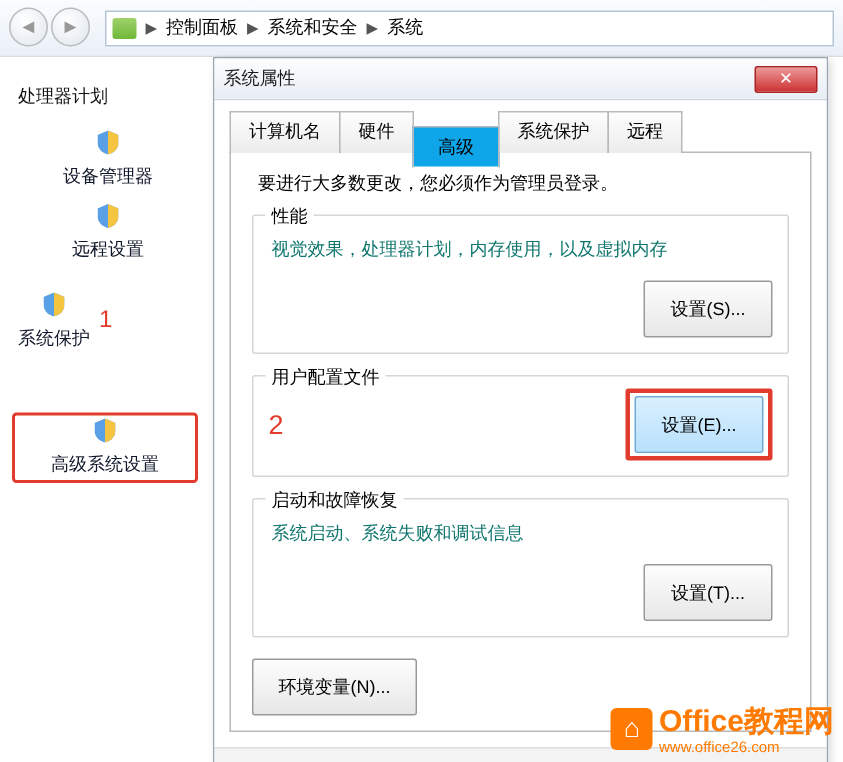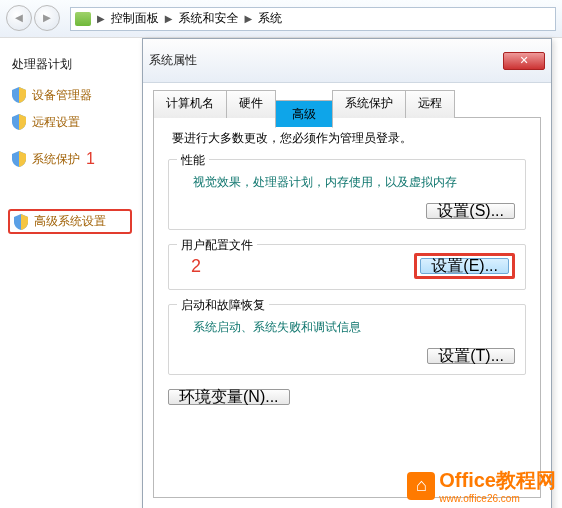--- a/index.html
+++ b/index.html
@@ -8,40 +8,40 @@
   .nav-btns { width: 56px; height: 28px; display:flex; }
   .nav-circle { width:26px; height:26px; border:1px solid #bbb; border-radius:50%; background: radial-gradient(circle at 40% 35%, #fff, #dfe6ef); display:flex; align-items:center; justify-content:center; color:#999; font-size:13px; }
   .nav-circle + .nav-circle { margin-left:2px; }
   .addr { flex:1; height:24px; border:1px solid #b5c5d6; background:#fff; margin-left:8px; display:flex; align-items:center; padding:0 4px; gap:6px; }
   .chev { color:#555; font-size:10px; }
   .folder-ico { width:16px; height:14px; display:inline-block; position:relative; }
   .folder-ico::before { content:""; position:absolute; inset:0; background:linear-gradient(#9fd26a,#6fb839); border-radius:2px; }
   .main { display:flex; height:calc(100% - 38px); }
   .sidebar { width:140px; padding:18px 8px 8px 12px; background:#fff; }
   .sidebar-title { color:#111; margin-bottom:14px; }
-  .side-item { display:flex; align-items:center; gap:6px; color:#a16207; margin:10px 0; cursor:pointer; line-height:1.4; }
+  .side-item { display:flex; align-items:center; gap:6px; color:#0f172a; margin:10px 0; cursor:pointer; line-height:1.4;flex-direction:column; }
   .shield { width:14px; height:16px; display:inline-block; }
   .shield svg { display:block; }
   .side-item.boxed { border:2px solid #e23c2e; border-radius:3px; padding:2px 4px; margin-left:-4px;margin-top:32px; }
   .red-num { color:#e23c2e; font-size:16px; margin-left:6px; }
   .content { flex:1; position:relative; padding:6px 0 0 6px; }
   .dialog { position:absolute; left:2px; top:0; width:410px; border:1px solid #9aa7b5; background:#fff; box-shadow:2px 2px 6px rgba(0,0,0,.15); }
-  .titlebar { height:44px; background:linear-gradient(#fdfdfd,#e8eef6); border-bottom:1px solid #cfd8e2; display:flex; align-items:center; padding:0 6px; }
+  .titlebar { height:28px; background:linear-gradient(#fdfdfd,#e8eef6); border-bottom:1px solid #cfd8e2; display:flex; align-items:center; padding:0 6px; }
   .titlebar-text { font-size:12px; color:#1b1b1b; }
   .close-btn { margin-left:auto; width:42px; height:18px; background:linear-gradient(#e99,#c33); border:1px solid #a22; border-radius:2px; color:#fff; font-size:11px; display:flex; align-items:center; justify-content:center; }
   .body { padding:6px 10px 10px 10px; background:#fff; }
   .tabs { display:flex; border-bottom:1px solid #b9b9b9; }
   .tab { padding:4px 12px; border:1px solid #b9b9b9; border-bottom:none; background:linear-gradient(#fdfdfd,#ececec); margin-right:-1px; position:relative; top:1px; font-size:12px; }
   .tab.active { background:#0ea5e9; border-bottom:1px solid #fff; padding:5px 16px 4px; top:11px; }
   .pane { border:1px solid #b9b9b9; border-top:none; padding:12px 14px 10px 14px; min-height:380px; }
   .notice { margin:0 0 12px 4px; }
-  .group { border:1px solid #d6d6d6; border-radius:2px; padding:8px 10px 10px 22px; margin-bottom:14px; position:relative; }
+  .group { border:1px solid #d6d6d6; border-radius:2px; padding:8px 10px 10px 10px; margin-bottom:14px; position:relative; }
   .group-title { position:absolute; top:-8px; left:8px; background:#fff; padding:0 4px; }
   .group-desc { margin:6px 0 12px 2px; color:#0f766e; }
-  .btn { min-width:86px; height:16px; border:1px solid #9a9a9a; background:linear-gradient(#fdfdfd,#e7e7e7); border-radius:2px; font-size:16px; padding:0 10px; display:inline-flex; align-items:center; justify-content:center; cursor:pointer; }
+  .btn { min-width:86px; height:38px; border:1px solid #9a9a9a; background:linear-gradient(#fdfdfd,#e7e7e7); border-radius:2px; font-size:12px; padding:0 10px; display:inline-flex; align-items:center; justify-content:center; cursor:pointer; }
   .btn-row { display:flex; justify-content:flex-end; }
   .btn-row.boxed { border:3px solid #e23c2e; padding:2px 3px; border-radius:2px; width:fit-content; margin-left:auto; }
   .btn-row.boxed .btn { background:linear-gradient(#d9f0ff,#b7e0fb); border-color:#6fa9d6;text-align:right; }
   .num2 { color:#e23c2e; font-size:18px; }
   .env-row { display:flex; justify-content:flex-start; margin-top:6px; }
   .dlg-buttons { display:flex; justify-content:flex-end; gap:10px; padding:10px 12px; background:#f3f3f3; border-top:1px solid #ddd; }
   .logo { position:absolute; right:6px; bottom:4px; font-family:Arial,sans-serif; font-weight:bold; font-size:20px; color:#ff7a00; display:flex; align-items:center; gap:4px; }
   .logo small { font-size:10px; color:#ff7a00; font-weight:normal; display:block; line-height:1; }
   .logo-box { width:28px; height:28px; background:#ff7a00; border-radius:4px; color:#fff; display:flex; align-items:center; justify-content:center; font-size:18px; }
 </style>

